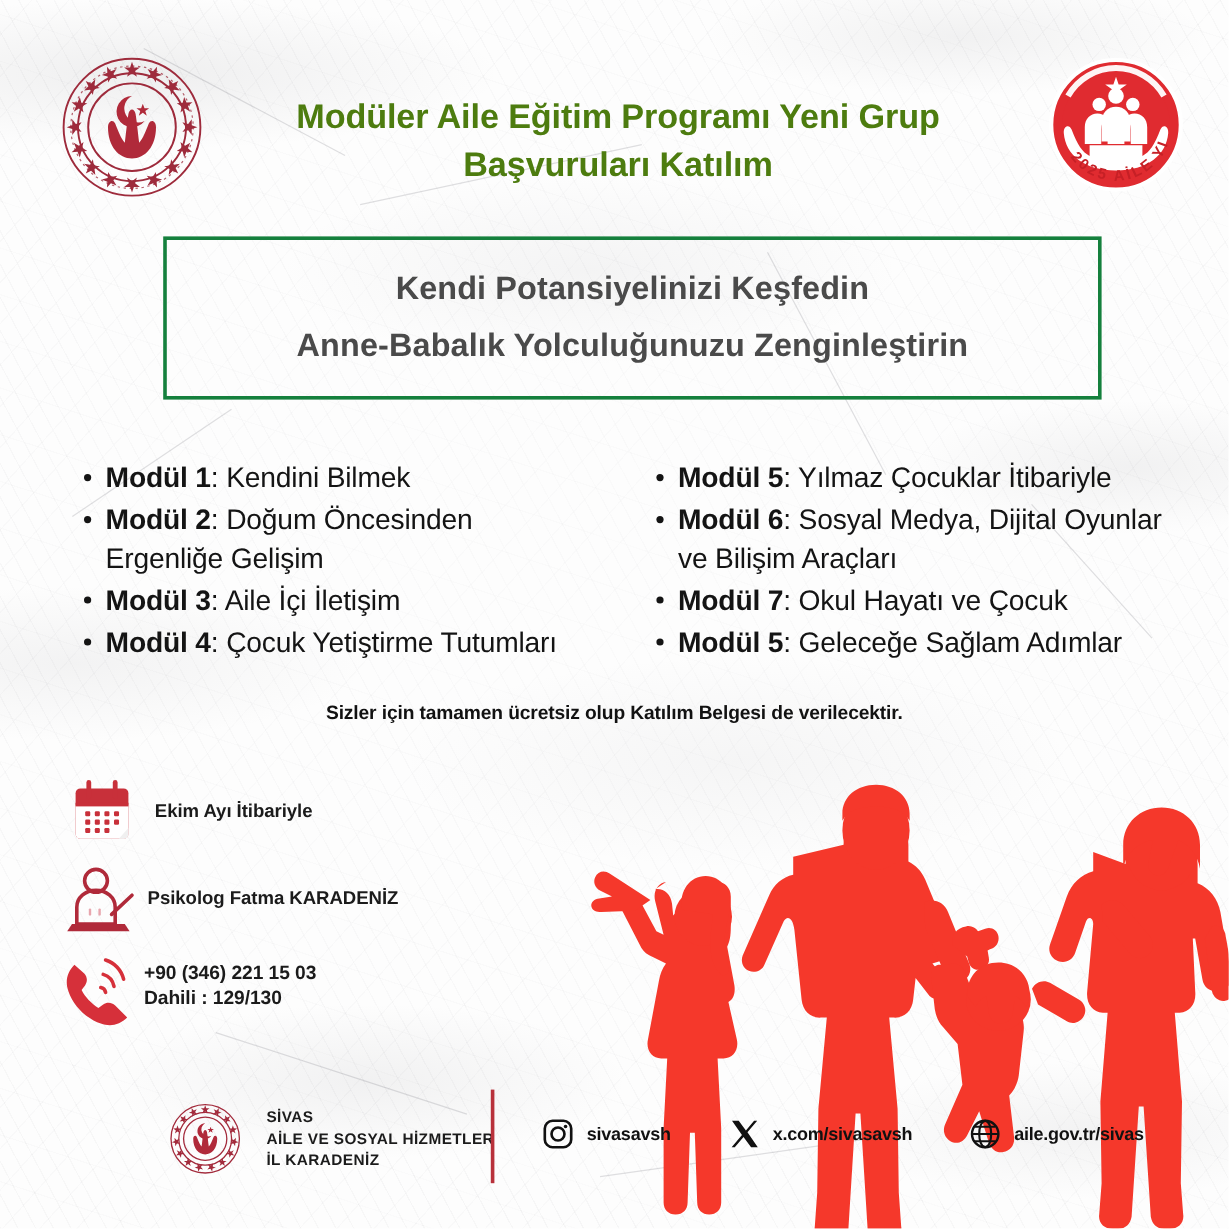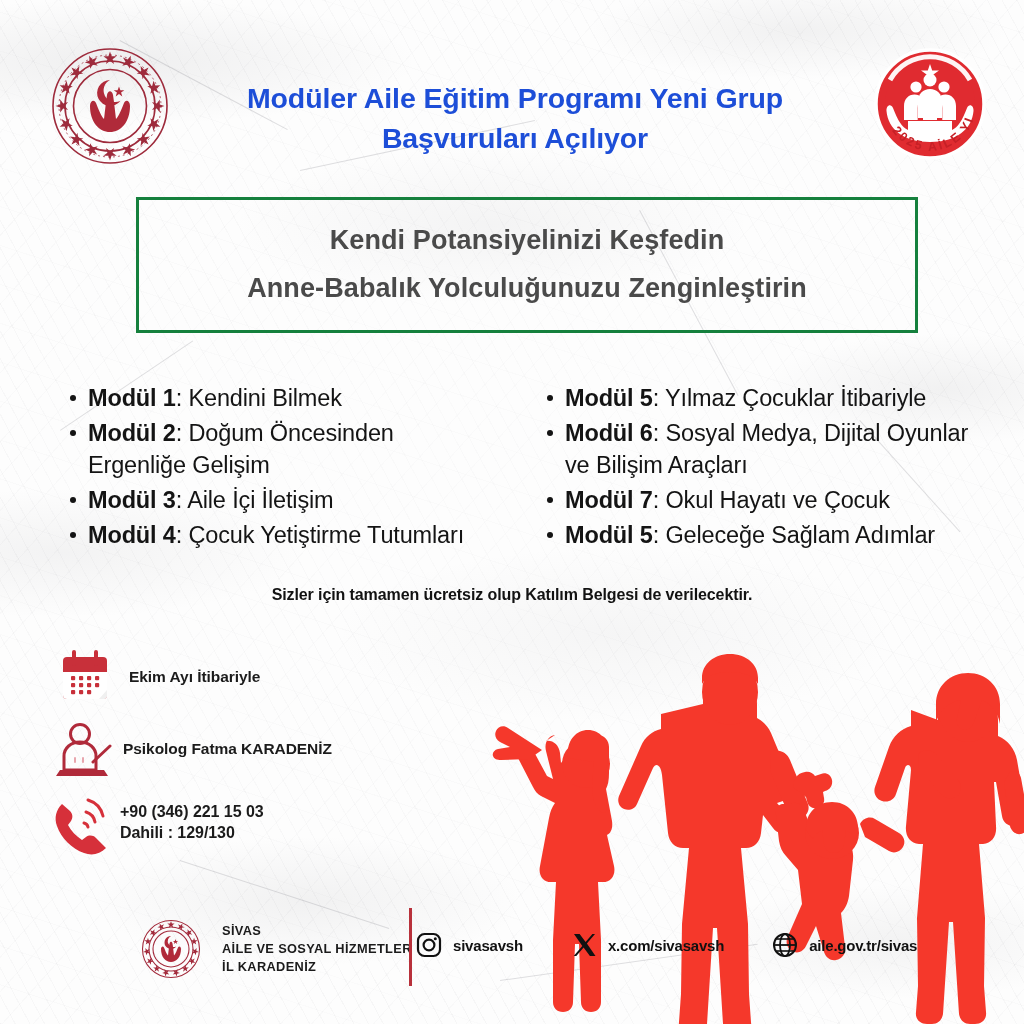--- a/index.html
+++ b/index.html
@@ -37,21 +37,21 @@
     -webkit-mask-image:radial-gradient(ellipse 70% 60% at 50% 45%, rgba(0,0,0,.55), rgba(0,0,0,.95));
             mask-image:radial-gradient(ellipse 70% 60% at 50% 45%, rgba(0,0,0,.55), rgba(0,0,0,.95));
     opacity:.85;
   }
   .crack{position:absolute;background:rgba(100,100,108,.20);transform-origin:0 0;}
   
   #title{
     position:absolute;left:170px;top:78px;width:690px;
     text-align:center;
     font-size:28.5px;line-height:1.42;
-    font-weight:bold;color:#1d4ed8;
+    font-weight:bold;color:#4d7c0f;
     letter-spacing:-.1px;
   }
   #title .l2{display:block;}
   
   #ministry-seal{position:absolute;left:48px;top:44px;width:124px;height:124px;}
   #family-year-logo{position:absolute;left:866px;top:40px;width:128px;height:132px;}
   
   #subtitle-box{
     position:absolute;left:136px;top:197px;width:782px;height:136px;
     border:3px solid #15803d;
@@ -107,21 +107,21 @@
   }
   
   #footer-logo{position:absolute;left:140px;top:918px;display:flex;align-items:center;}
   #footer-seal{width:62px;height:62px;flex:0 0 62px;}
   #footer-org{margin-left:20px;}
   #footer-org div{
     font-size:12.8px;font-weight:bold;color:#1b1b1b;
     letter-spacing:.35px;line-height:1.42;
   }
   #footer-divider{position:absolute;left:409px;top:908px;width:3px;height:78px;background:#b8313b;}
-  #social{position:absolute;left:416px;top:932px;display:flex;align-items:flex-start;gap:48px;}
+  #social{position:absolute;left:452px;top:932px;display:flex;align-items:flex-start;gap:48px;}
   .social-item{display:flex;align-items:center;}
   .social-icon{width:26px;height:26px;flex:0 0 26px;}
   .social-label{
     margin-left:11px;font-size:15px;font-weight:bold;color:#111;letter-spacing:-.2px;
   }
 </style>
 </head>
 <body>
 
 <div id="poster">
@@ -202,21 +202,21 @@
     <defs>
       <path id="yearArc" d="M20 78 a46 46 0 0 0 88 0" fill="none"></path>
     </defs>
     <text font-family="Liberation Sans, sans-serif" font-size="12.5" font-weight="bold" fill="#C62026" letter-spacing="2.4">
       <textPath href="#yearArc" startOffset="12%">2025 AİLE YILI</textPath>
     </text>
   </svg>
 
   <div id="title">
     <span>Modüler Aile Eğitim Programı Yeni Grup</span>
-    <span class="l2">Başvuruları Açılıyor</span>
+    <span class="l2">Başvuruları Katılım</span>
   </div>
 
   <div id="subtitle-box">
     <div class="sub">Kendi Potansiyelinizi Keşfedin</div>
     <div class="sub">Anne-Babalık Yolculuğunuzu Zenginleştirin</div>
   </div>
 
   <div id="modules">
     <div class="mod-col left">
       <div class="mod-item">

